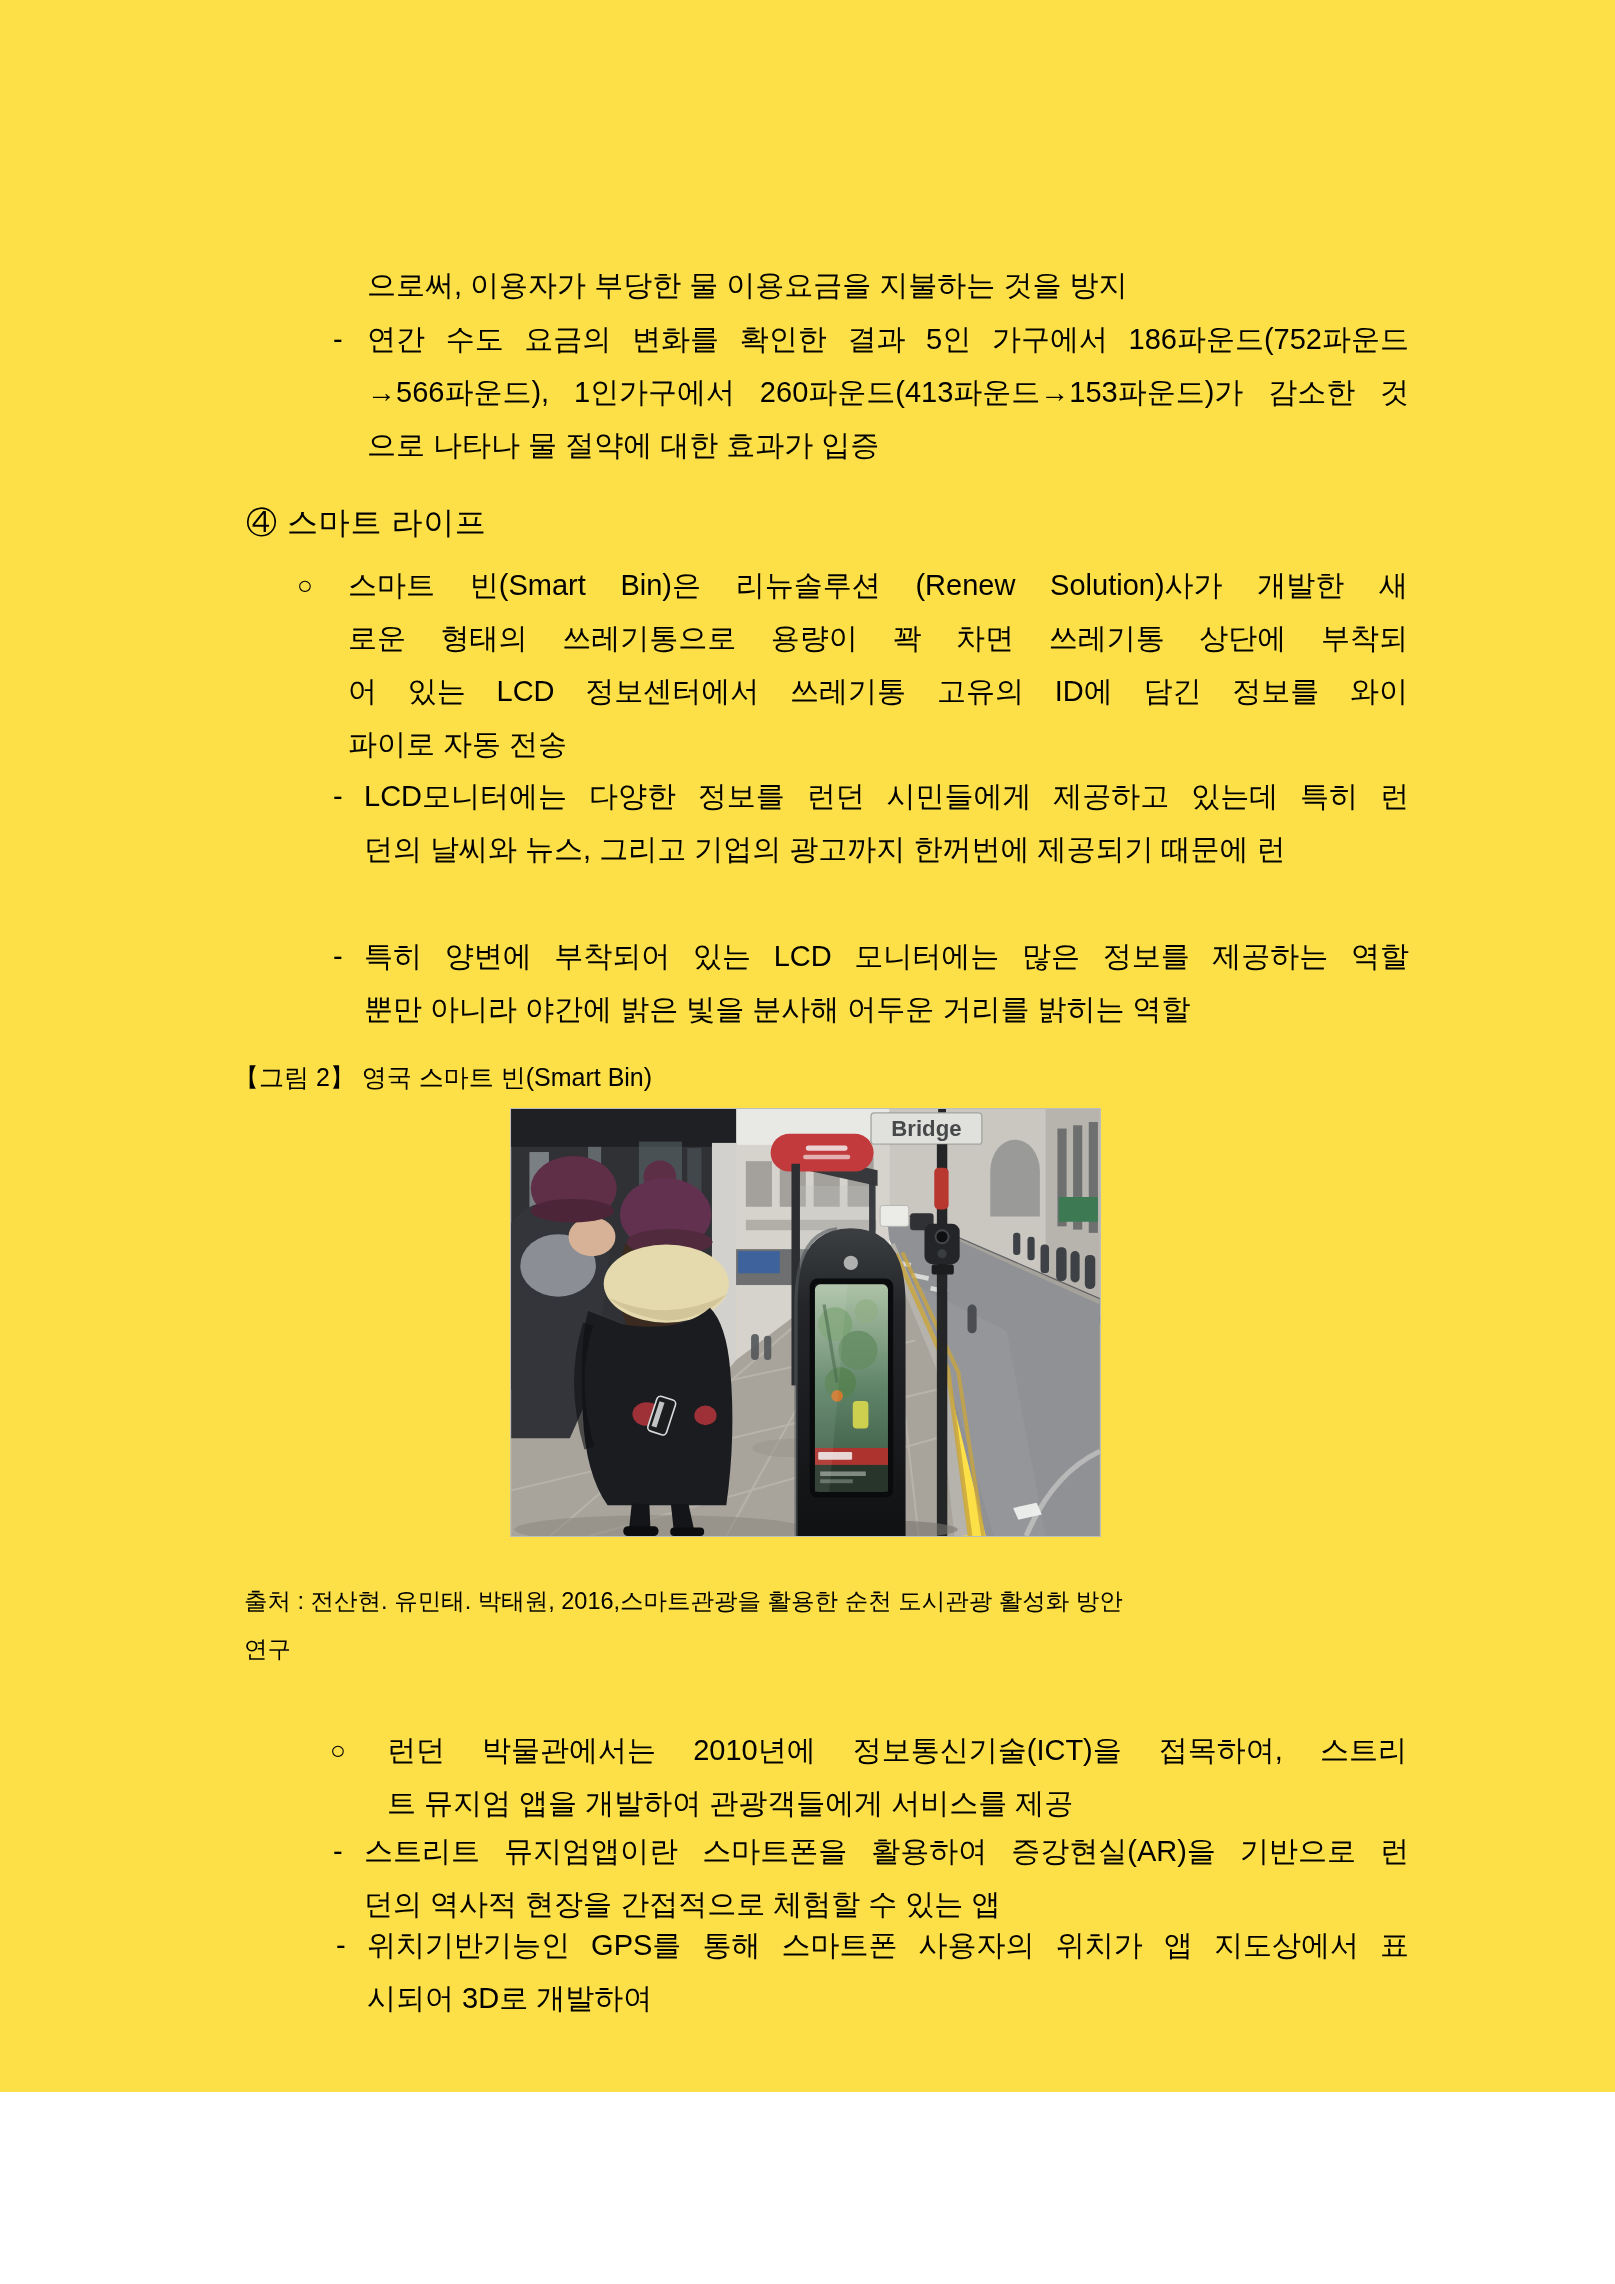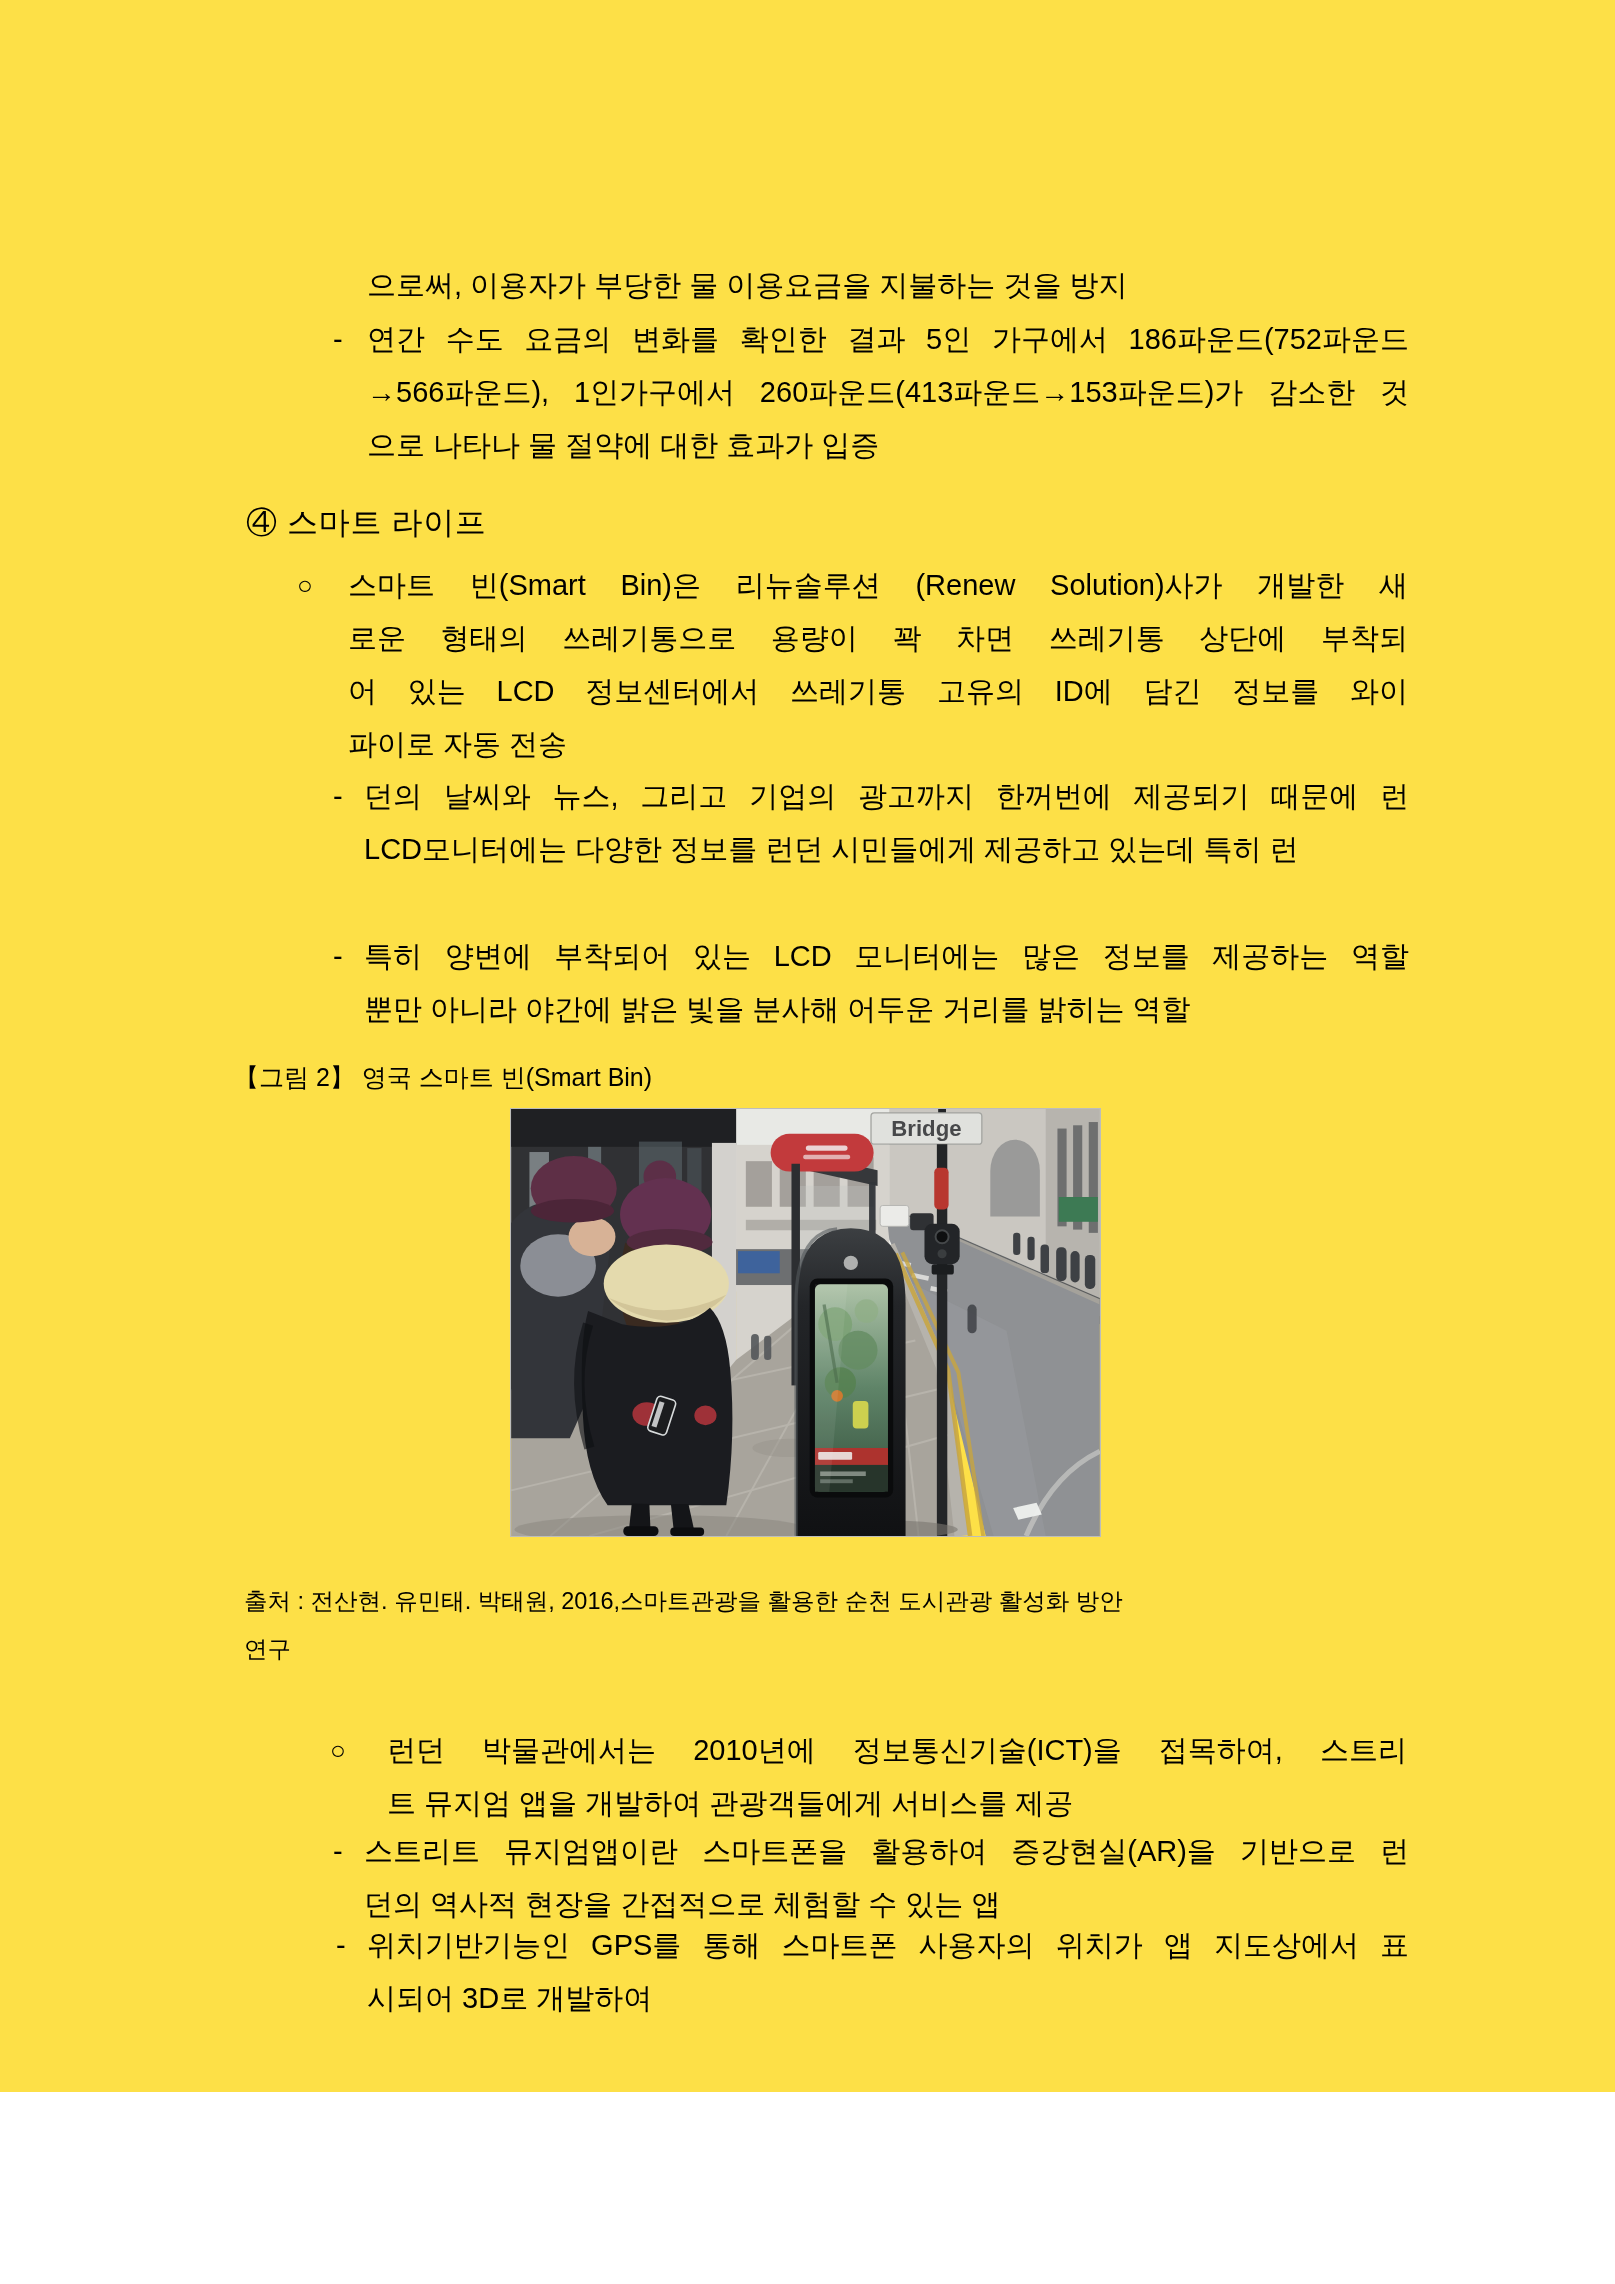--- a/index.html
+++ b/index.html
@@ -46,22 +46,22 @@
       <div>스마트 빈(Smart Bin)은 리뉴솔루션 (Renew Solution)사가 개발한 새</div>
       <div>로운 형태의 쓰레기통으로 용량이 꽉 차면 쓰레기통 상단에 부착되</div>
       <div>어 있는 LCD 정보센터에서 쓰레기통 고유의 ID에 담긴 정보를 와이</div>
       <div>파이로 자동 전송</div>
     </div>
   </div>
 
   <div class="abs body-text item" style="left:333px; top:770px; width:1076px;">
     <span class="marker" style="width:31px;">-</span>
     <div class="lines">
+      <div>LCD모니터에는 다양한 정보를 런던 시민들에게 제공하고 있는데 특히 런</div>
       <div>던의 날씨와 뉴스, 그리고 기업의 광고까지 한꺼번에 제공되기 때문에 런</div>
-      <div>LCD모니터에는 다양한 정보를 런던 시민들에게 제공하고 있는데 특히 런</div>
     </div>
   </div>
 
   <div class="abs body-text item" style="left:333px; top:930px; width:1076px;">
     <span class="marker" style="width:31px;">-</span>
     <div class="lines">
       <div>특히 양변에 부착되어 있는 LCD 모니터에는 많은 정보를 제공하는 역할</div>
       <div>뿐만 아니라 야간에 밝은 빛을 분사해 어두운 거리를 밝히는 역할</div>
     </div>
   </div>

